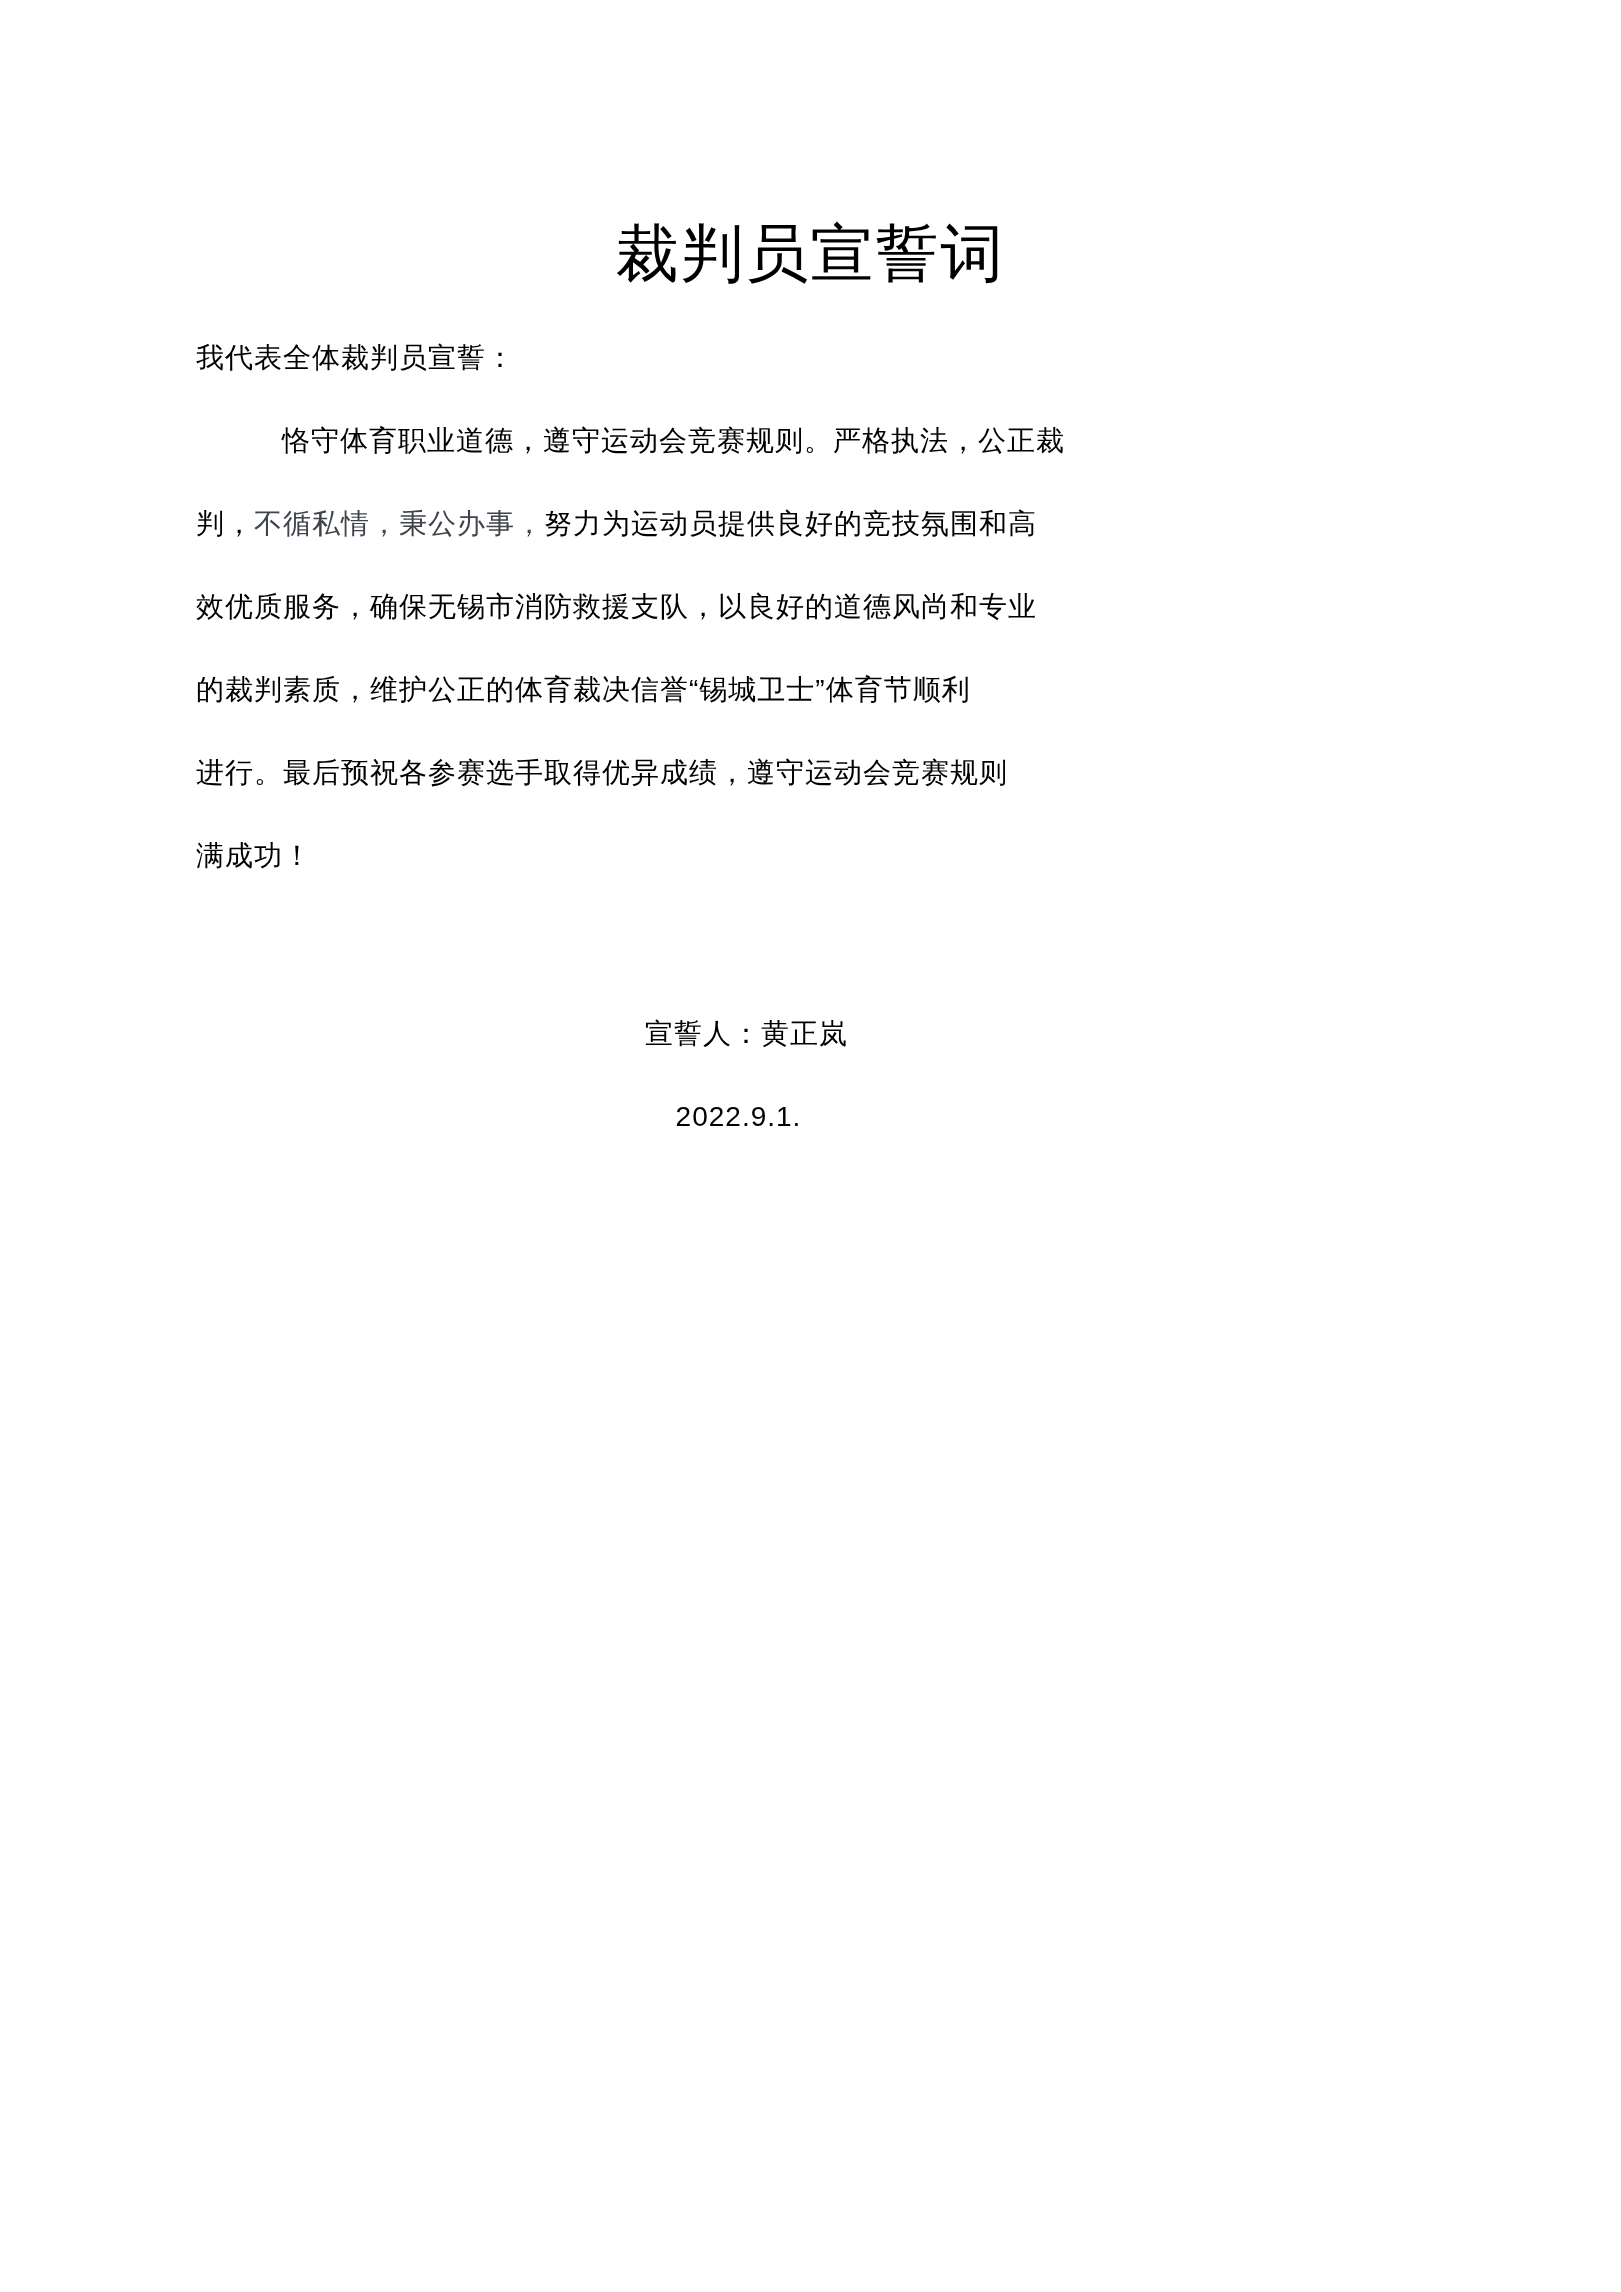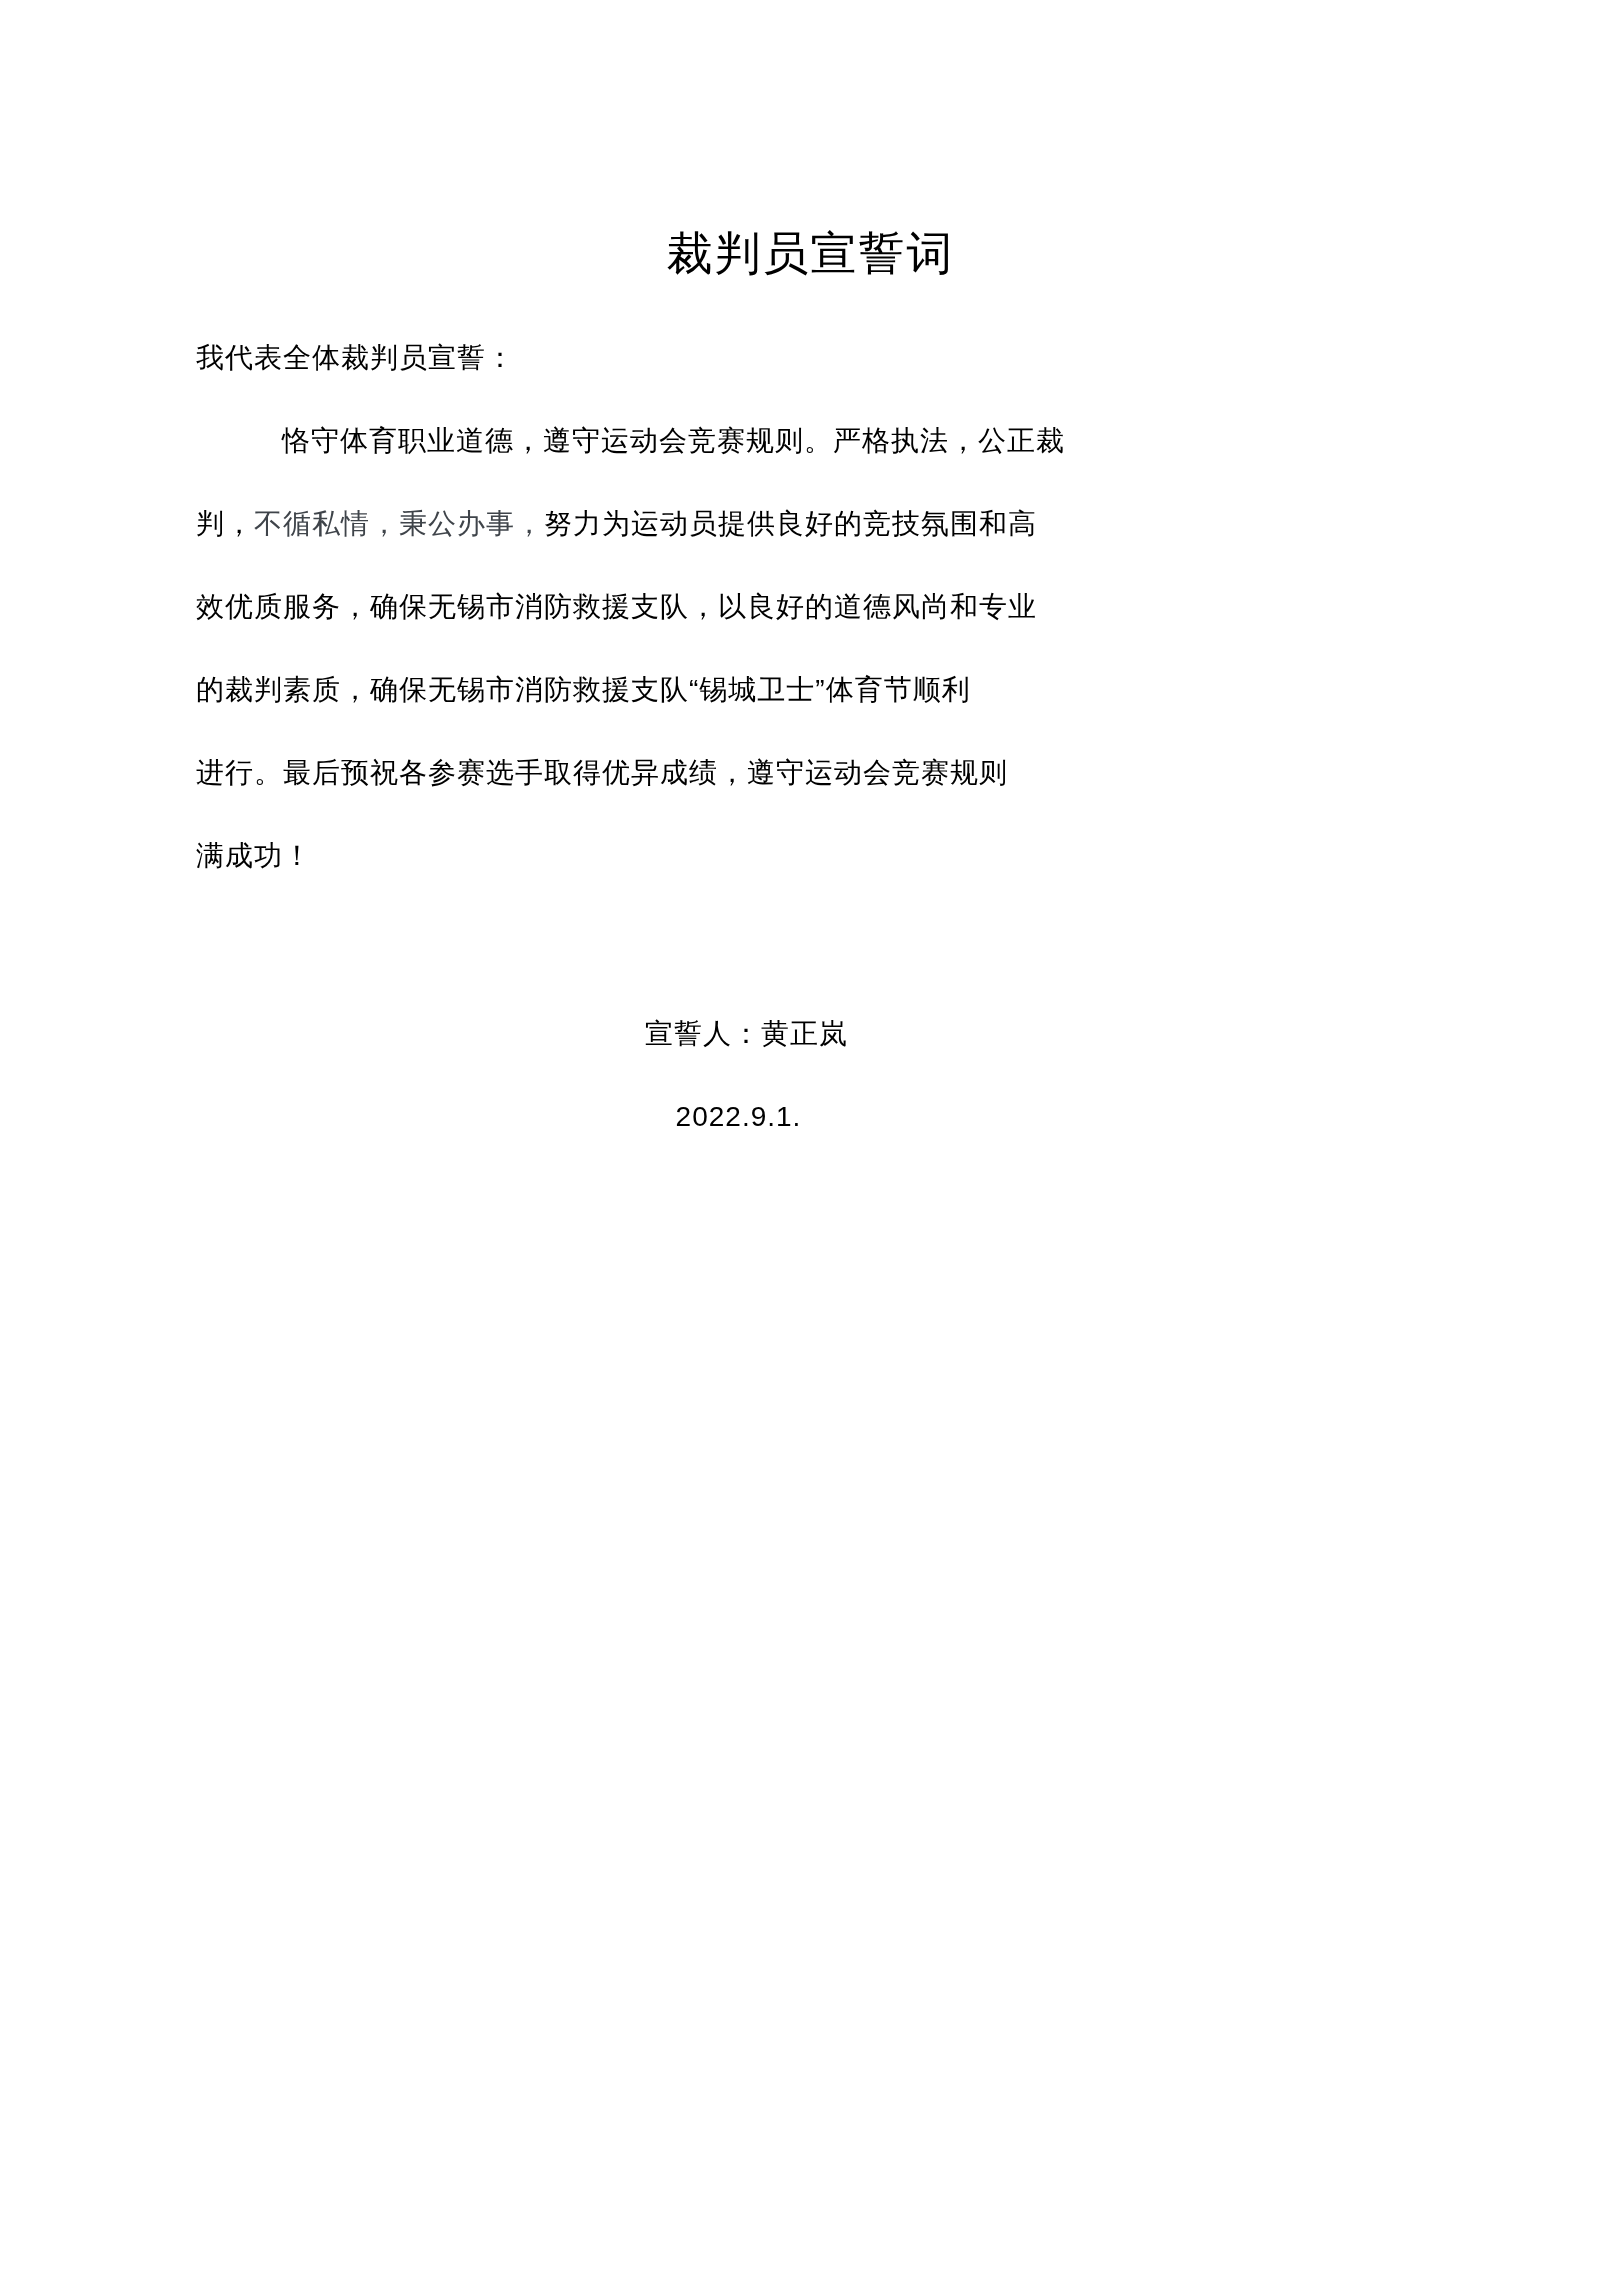--- a/index.html
+++ b/index.html
@@ -15,21 +15,21 @@
     color: #000000;
     font-family: "Liberation Sans", sans-serif;
     overflow: hidden;
   }
   .doc-title {
     position: absolute;
     top: 218px;
     left: 196px;
     width: 1229px;
     text-align: center;
-    font-size: 46px;
+    font-size: 63px;
     line-height: 71px;
     letter-spacing: 2px;
     white-space: nowrap;
   }
   .body-text {
     position: absolute;
     top: 316px;
     left: 196px;
     width: 1229px;
   }
@@ -66,21 +66,21 @@
   <div class="doc-title">裁判员宣誓词</div>
 
   <div class="body-text">
 
     <div class="line">我代表全体裁判员宣誓：</div>
 
     <div>
         <div class="line indent"><span>恪守体育职业道德，遵守运动会竞赛规则。严格执法，公正裁</span></div>
         <div class="line"><span>判，</span><span class="muted">不循私情，秉公办事，</span><span>努力为运动员提供良好的竞技氛围和高</span></div>
         <div class="line"><span>效优质服务，确保无锡市消防救援支队，以良好的道德风尚和专业</span></div>
-        <div class="line"><span>的裁判素质，确保无锡市消防救援支队“锡城卫士”体育节顺利</span></div>
+        <div class="line"><span>的裁判素质，维护公正的体育裁决信誉“锡城卫士”体育节顺利</span></div>
         <div class="line"><span>进行。最后预祝各参赛选手取得优异成绩，遵守运动会竞赛规则</span></div>
         <div class="line"><span>满成功！</span></div>
       </div>
 
     <div class="sig-block">
       <div class="line sig-line">宣誓人：黄正岚</div>
       <div class="line date-line">2022.9.1.</div>
     </div>
 
   </div>

